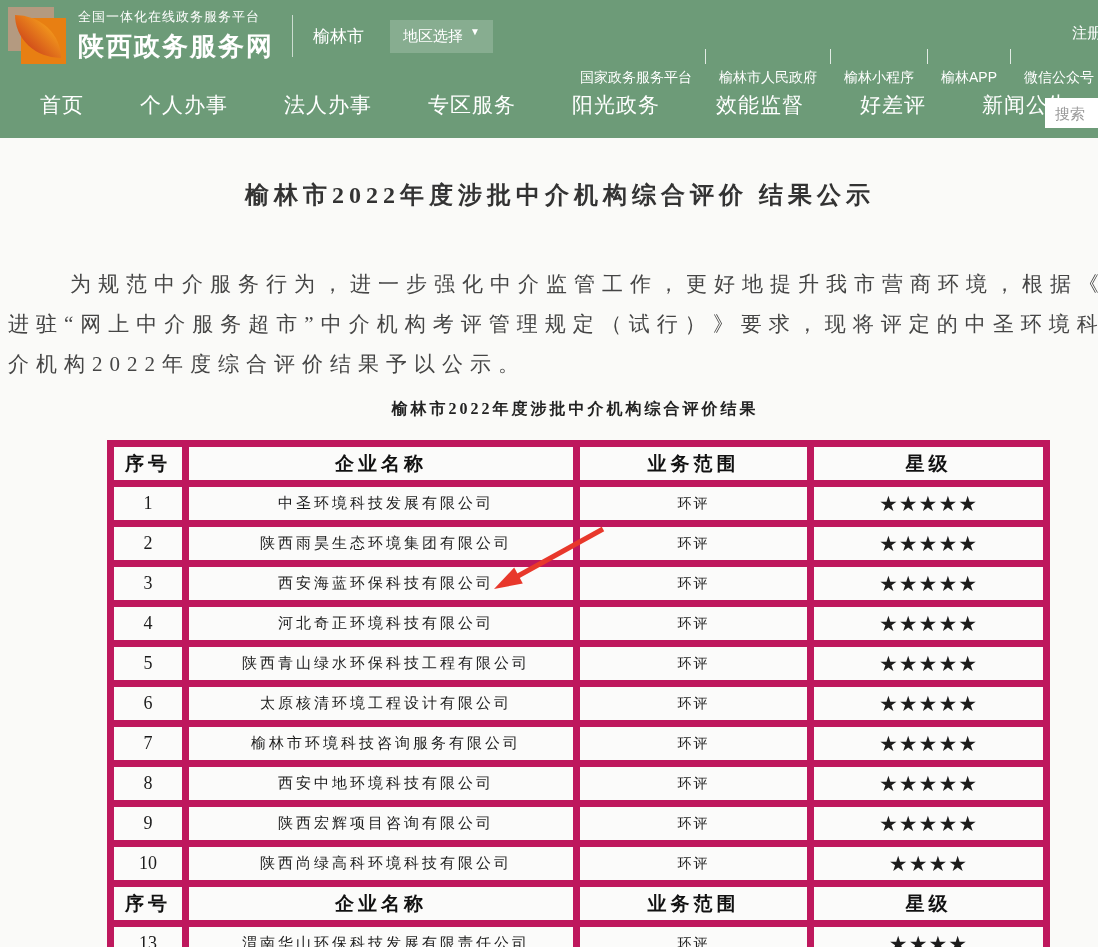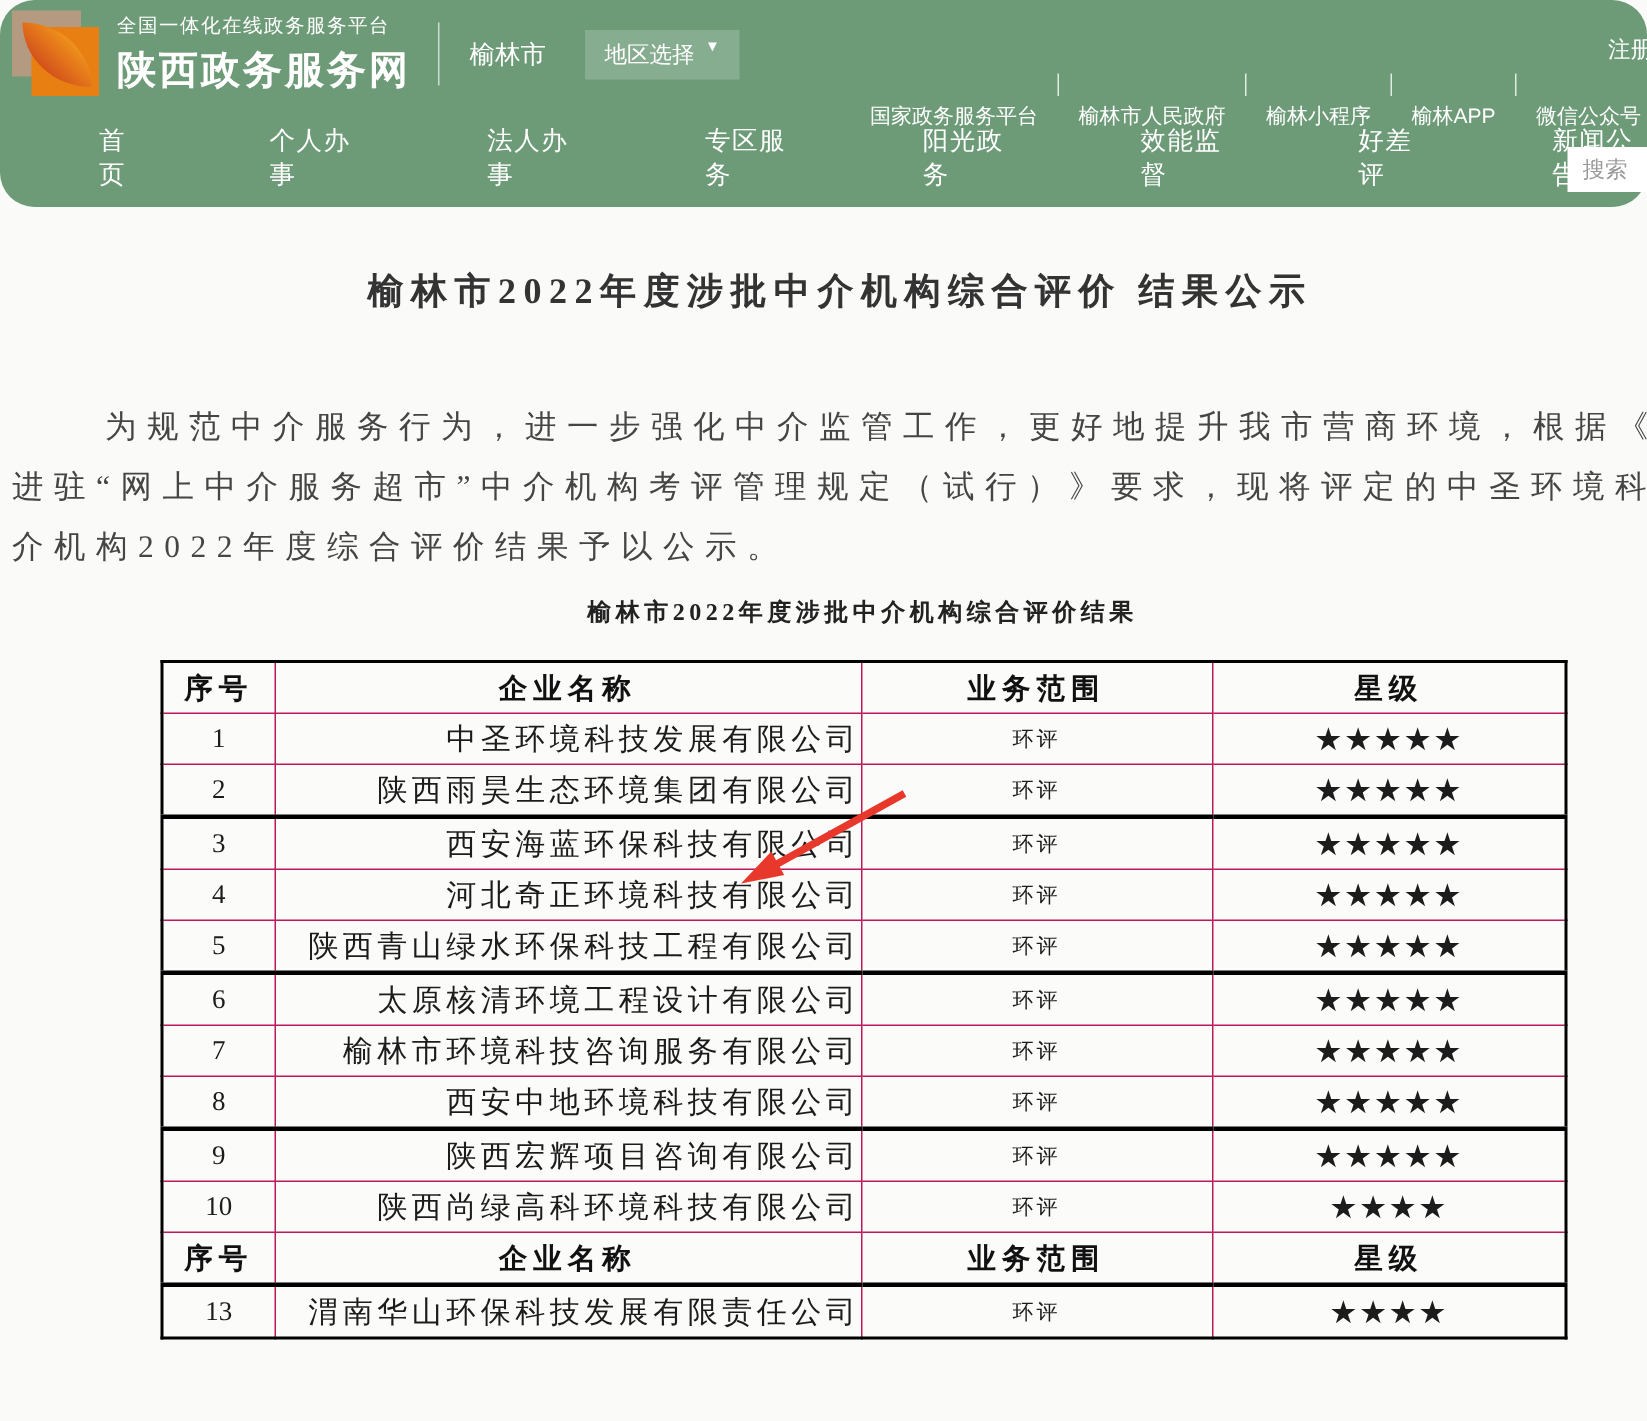--- a/index.html
+++ b/index.html
@@ -21,53 +21,53 @@
   .v-divider{width:1px;height:42px;background:rgba(255,255,255,.65);margin:0 20px 0 18px;}
   .city{color:#fff;font-size:17px;text-align:center;}
   .region-btn{margin-left:26px;background:rgba(255,255,255,.18);color:#fff;font-size:15px;
     padding:7px 13px;display:flex;align-items:flex-start;gap:7px;cursor:pointer;}
   .caret{font-size:10px;line-height:1;}
   .top-links{position:absolute;left:567px;top:25px;display:flex;align-items:center;}
   .top-link{color:#fff;font-size:14px;padding:0 13px;cursor:pointer;text-decoration:none;margin-top:44px;}
   .sep{width:1px;height:15px;background:rgba(255,255,255,.8);}
   .register{position:absolute;left:1072px;top:24px;color:#fff;font-size:15px;cursor:pointer;}
   .hdr-nav{height:66px;display:flex;align-items:center;padding-left:40px;gap:56px;position:relative;}
-  .nav-item{color:#fff;font-size:17px;letter-spacing:1px;cursor:pointer;margin-left:26px;}
+  .nav-item{color:#fff;font-size:21px;letter-spacing:1px;cursor:pointer;}
   .search-input{position:absolute;left:1045px;top:26px;width:150px;height:30px;border:none;outline:none;
     background:#fff;padding:0 10px;font-size:15px;color:#333;font-family:"Liberation Sans",sans-serif;}
   .search-input::placeholder{color:#9a9a9a;}
   
   main{padding-top:40px;position:relative;}
   .doc-title{margin:0;width:1120px;text-align:center;font-family:"Liberation Serif",serif;
     font-size:24px;line-height:34px;font-weight:bold;letter-spacing:5px;color:#333;white-space:nowrap;}
   .announcement{margin-top:52px;padding-left:8px;font-family:"Liberation Serif",serif;
     font-size:21px;color:#454545;letter-spacing:7px;line-height:40px;}
   .para-line{white-space:nowrap;}
   .para-line.first{text-indent:62px;}
   .table-caption{margin-top:14px;width:1150px;text-align:center;font-family:"Liberation Serif",serif;
     font-weight:bold;font-size:16px;line-height:22px;letter-spacing:3px;color:#222;white-space:nowrap;}
   
   table{margin:20px 0 0 107px;border-collapse:collapse;table-layout:fixed;width:936px;
     font-family:"Liberation Serif",serif;background:#fbfbfa;}
   table{border:2px solid #000;}
-  th,td{border:1px solid #be185d;height:33px;padding:0;overflow:hidden;}
+  th,td{border:7px solid #be185d;height:33px;padding:0;overflow:hidden;}
   th{font-size:19px;font-weight:bold;letter-spacing:4px;color:#111;text-align:center;}
   td{text-align:center;color:#1c1c1c;}
   td.col-seq{font-size:18px;letter-spacing:0;}
-  td.col-name{text-align:right;padding-left:10px;font-size:20px;letter-spacing:3px;}
+  td.col-name{text-align:center;padding-left:10px;font-size:15px;letter-spacing:3px;}
   td.col-scope{font-size:14px;letter-spacing:2px;}
   td.col-stars{font-size:21px;letter-spacing:1px;font-family:"DejaVu Sans",sans-serif;font-weight:bold;}
   tr.thick-bottom th,tr.thick-bottom td{border-bottom:3px solid #000;}
   
   .arrow-annotation{position:absolute;left:440px;top:520px;width:180px;height:85px;pointer-events:none;}
 </style>
 </head>
 <body>
 
-<header style="background: rgb(109, 155, 120); border-radius: 23px;">
+<header style="background: rgb(109, 155, 120);">
   <div class="hdr-top">
     <div class="logo">
       <div class="logo-tan"></div>
       <div class="logo-orange"></div>
       <div class="logo-leaf"></div>
     </div>
     <div class="brand">
       <div class="brand-small">全国一体化在线政务服务平台</div>
       <div class="brand-big">陕西政务服务网</div>
     </div>

